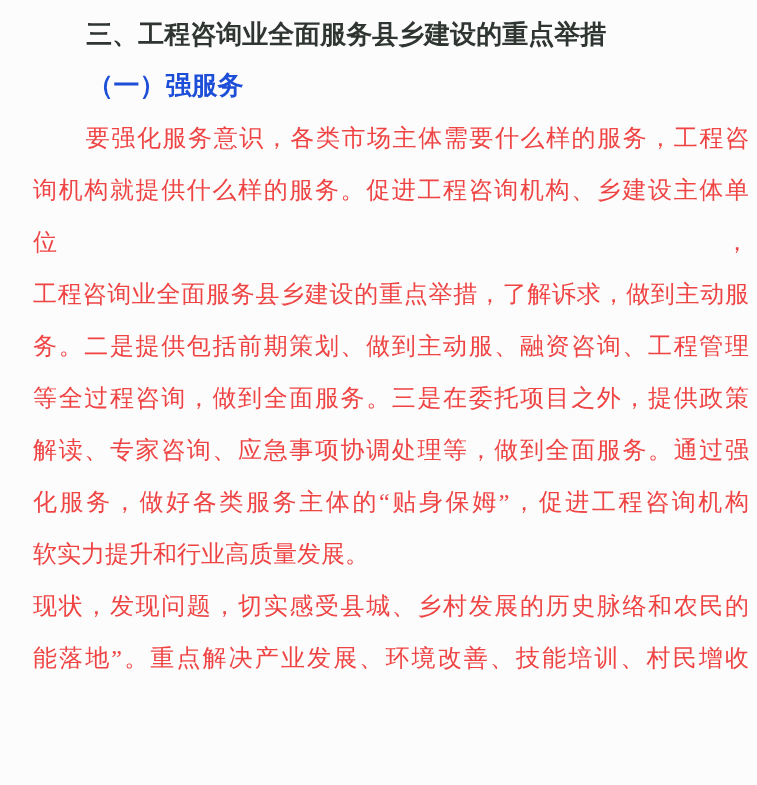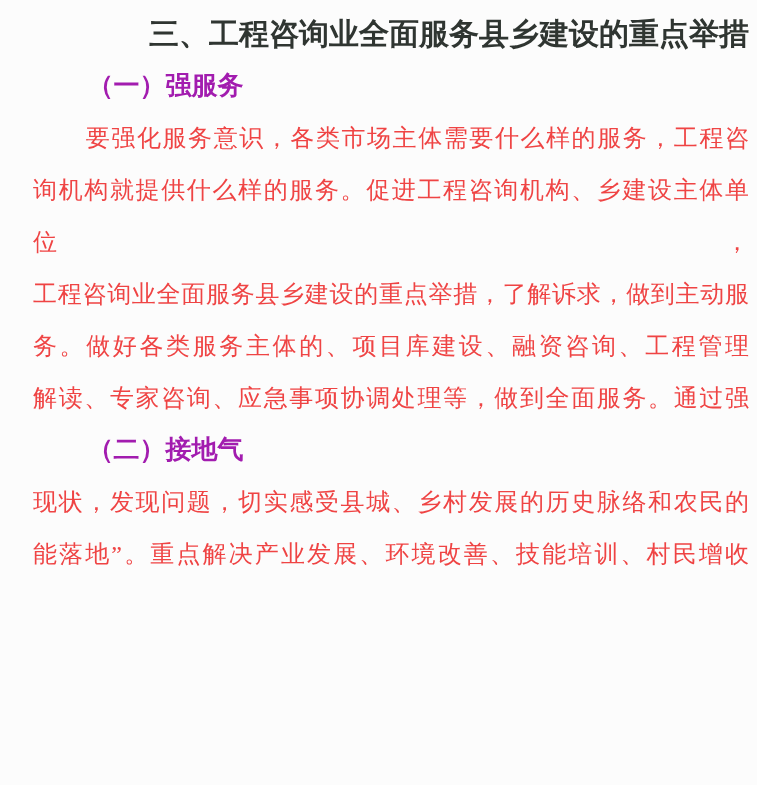--- a/index.html
+++ b/index.html
@@ -14,34 +14,33 @@
     color: #3f4440;
   }
   .doc {
     box-sizing: border-box;
     padding: 8px 8px 0 33px;
     width: 757px;
   }
   .heading {
     font-family: "Liberation Sans", sans-serif;
     font-weight: bold;
-    font-size: 30px;
+    font-size: 26px;
     line-height: 52px;
     color: #2f3531;
     text-indent: 2.05em;
     letter-spacing: 0;
     white-space: nowrap;
-    text-align: right;
   }
   .subheading {
     font-family: "Liberation Serif", serif;
     font-weight: bold;
     font-size: 26px;
     line-height: 52px;
-    color: #a21caf;
+    color: #1d4ed8;
     text-indent: 2.1em;
     white-space: nowrap;
   }
   .line {
     font-family: Liberation Serif, serif;
     font-size: 24px;
     line-height: 52px;
     width: 716px;
     text-align: justify;
     text-align-last: justify;
@@ -60,21 +59,23 @@
 
 <div class="doc">
 
   <div class="heading">三、工程咨询业全面服务县乡建设的重点举措</div>
 
   <div class="subheading">（一）强服务</div>
 
   <div class="line first">要强化服务意识，各类市场主体需要什么样的服务，工程咨</div>
   <div class="line">询机构就提供什么样的服务。促进工程咨询机构、乡建设主体单位，</div>
   <div class="line">工程咨询业全面服务县乡建设的重点举措，了解诉求，做到主动服</div>
-  <div class="line">务。做好各类服务主体的、项目库建设、融资咨询、工程管理</div>
+  <div class="line">务。二是提供包括前期策划、做到主动服、融资咨询、工程管理</div>
+  <div class="line">等全过程咨询，做到全面服务。三是在委托项目之外，提供政策</div>
   <div class="line">解读、专家咨询、应急事项协调处理等，做到全面服务。通过强</div>
+  <div class="line">化服务，做好各类服务主体的“贴身保姆”，促进工程咨询机构</div>
+  <div class="line last">软实力提升和行业高质量发展。</div>
 
-  <div class="subheading">（二）接地气</div>
 
   <div class="line">现状，发现问题，切实感受县城、乡村发展的历史脉络和农民的</div>
   <div class="line">能落地”。重点解决产业发展、环境改善、技能培训、村民增收</div>
 
 </div>
 
 </body></html>

